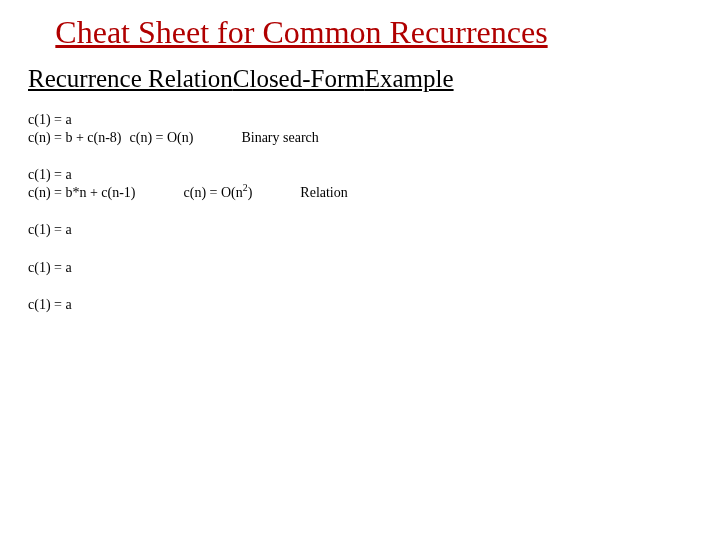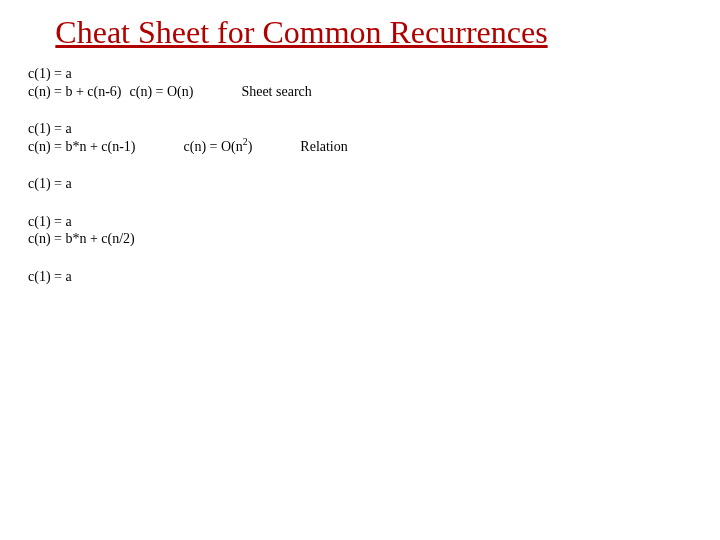--- a/index.html
+++ b/index.html
@@ -47,41 +47,43 @@
     line-height: 0;
   }
 </style>
 </head>
 <body>
 
 <div class="slide">
 
   <div class="title">Cheat Sheet for Common Recurrences</div>
 
+  <div class="headers">
+    <span>Recurrence Relation</span><span class="gap-s"></span><span>Closed-Form</span><span class="gap-s"></span><span>Example</span>
+  </div>
 
   <div class="entry">
     <div>c(1) = a</div>
     <div>
-      <span>c(n) = b + c(n-6)</span><span class="gap-s"></span><span>c(n) = O(n)</span><span class="gap-l"></span><span>Sheet search</span>
+      <span>c(n) = b + c(n-8)</span><span class="gap-s"></span><span>c(n) = O(n)</span><span class="gap-l"></span><span>Binary search</span>
     </div>
   </div>
 
   <div class="entry">
     <div>c(1) = a</div>
     <div>
       <span>c(n) = b*n + c(n-1)</span><span class="gap-l"></span><span><span>c(n) = O(n</span><span class="sup">2</span><span>)</span></span><span class="gap-l"></span><span>Relation</span>
     </div>
   </div>
 
   <div class="entry">
     <div>c(1) = a</div>
   </div>
 
   <div class="entry">
     <div>c(1) = a</div>
-    <div>c(n) = b*n + c(n/2)</div>
   </div>
 
   <div class="entry">
     <div>c(1) = a</div>
   </div>
 
 </div>
 
 </body></html>

